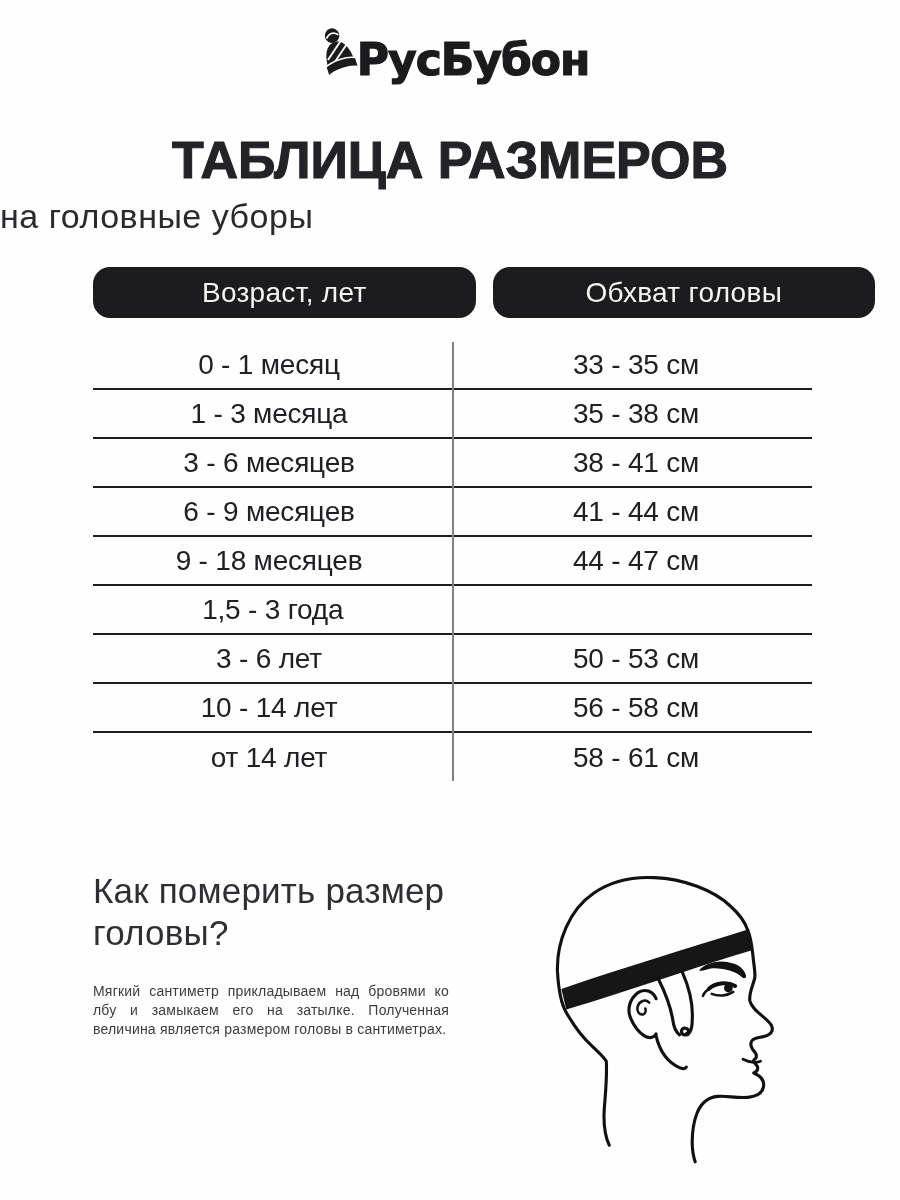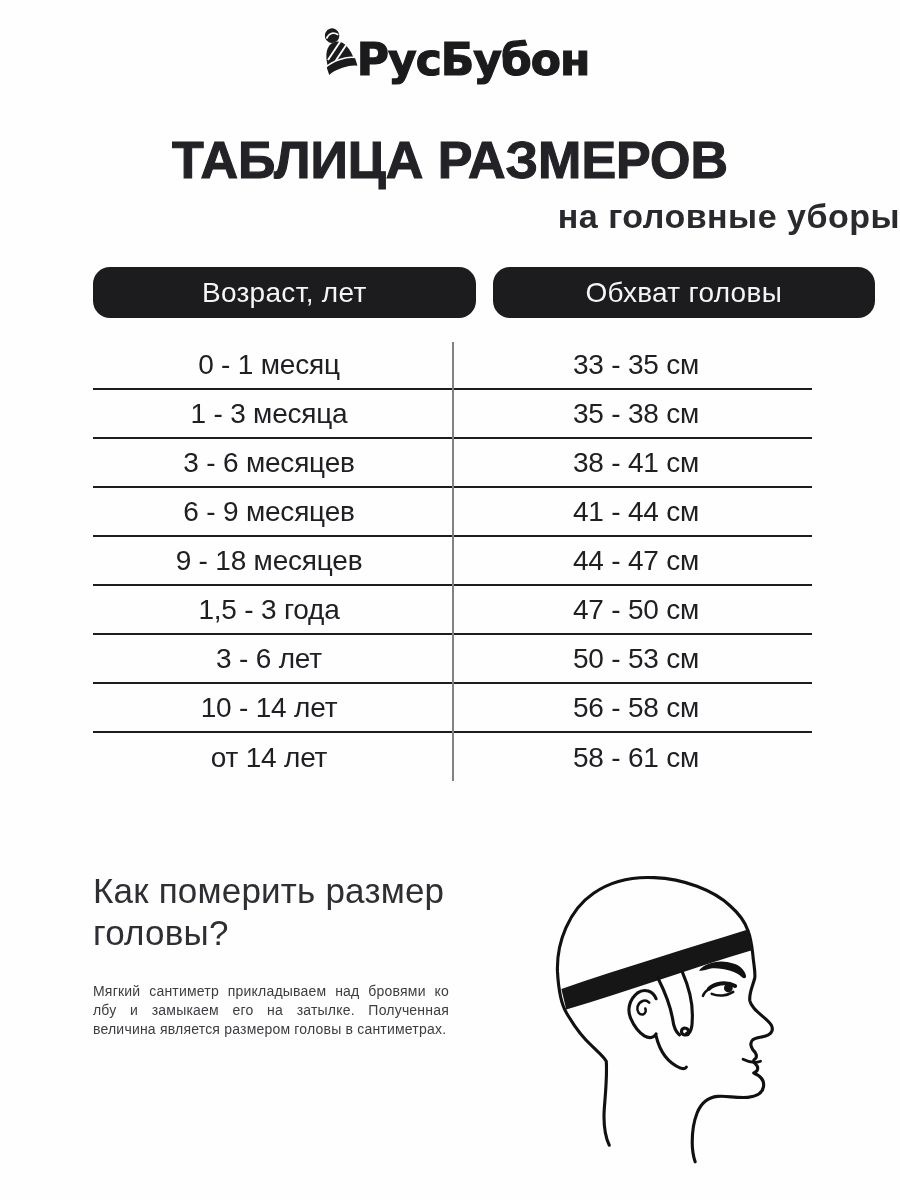--- a/index.html
+++ b/index.html
@@ -20,21 +20,21 @@
     -webkit-text-stroke:1.2px #1b1b1d;letter-spacing:-1px;
   }
   
   .title{
     position:absolute;top:132px;left:0;right:0;margin:0;
     text-align:center;font-size:52px;line-height:56px;font-weight:700;
     color:#232327;-webkit-text-stroke:1.1px #232327;letter-spacing:0px;
   }
   .subtitle{
     position:absolute;top:196px;left:0;right:0;
-    text-align:right;font-size:34px;line-height:40px;font-weight:700;
+    text-align:left;font-size:34px;line-height:40px;font-weight:400;
     color:#2a2a2e;letter-spacing:.5px;
   }
   
   .pills{
     position:absolute;top:267px;left:93px;width:782px;
     display:flex;gap:17px;
   }
   .pill{
     flex:1;height:51px;background:#1c1c1e;border-radius:17px;
     display:flex;align-items:center;justify-content:center;
@@ -112,21 +112,20 @@
     <div class="row">
       <div class="cell">6 - 9 месяцев</div>
       <div class="cell">41 - 44 см</div>
     </div>
     <div class="row">
       <div class="cell">9 - 18 месяцев</div>
       <div class="cell">44 - 47 см</div>
     </div>
     <div class="row">
       <div class="cell">1,5 - 3 года</div>
-      <div class="cell">47 - 50 см</div>
     </div>
     <div class="row">
       <div class="cell">3 - 6 лет</div>
       <div class="cell">50 - 53 см</div>
     </div>
     <div class="row">
       <div class="cell">10 - 14 лет</div>
       <div class="cell">56 - 58 см</div>
     </div>
     <div class="row">

